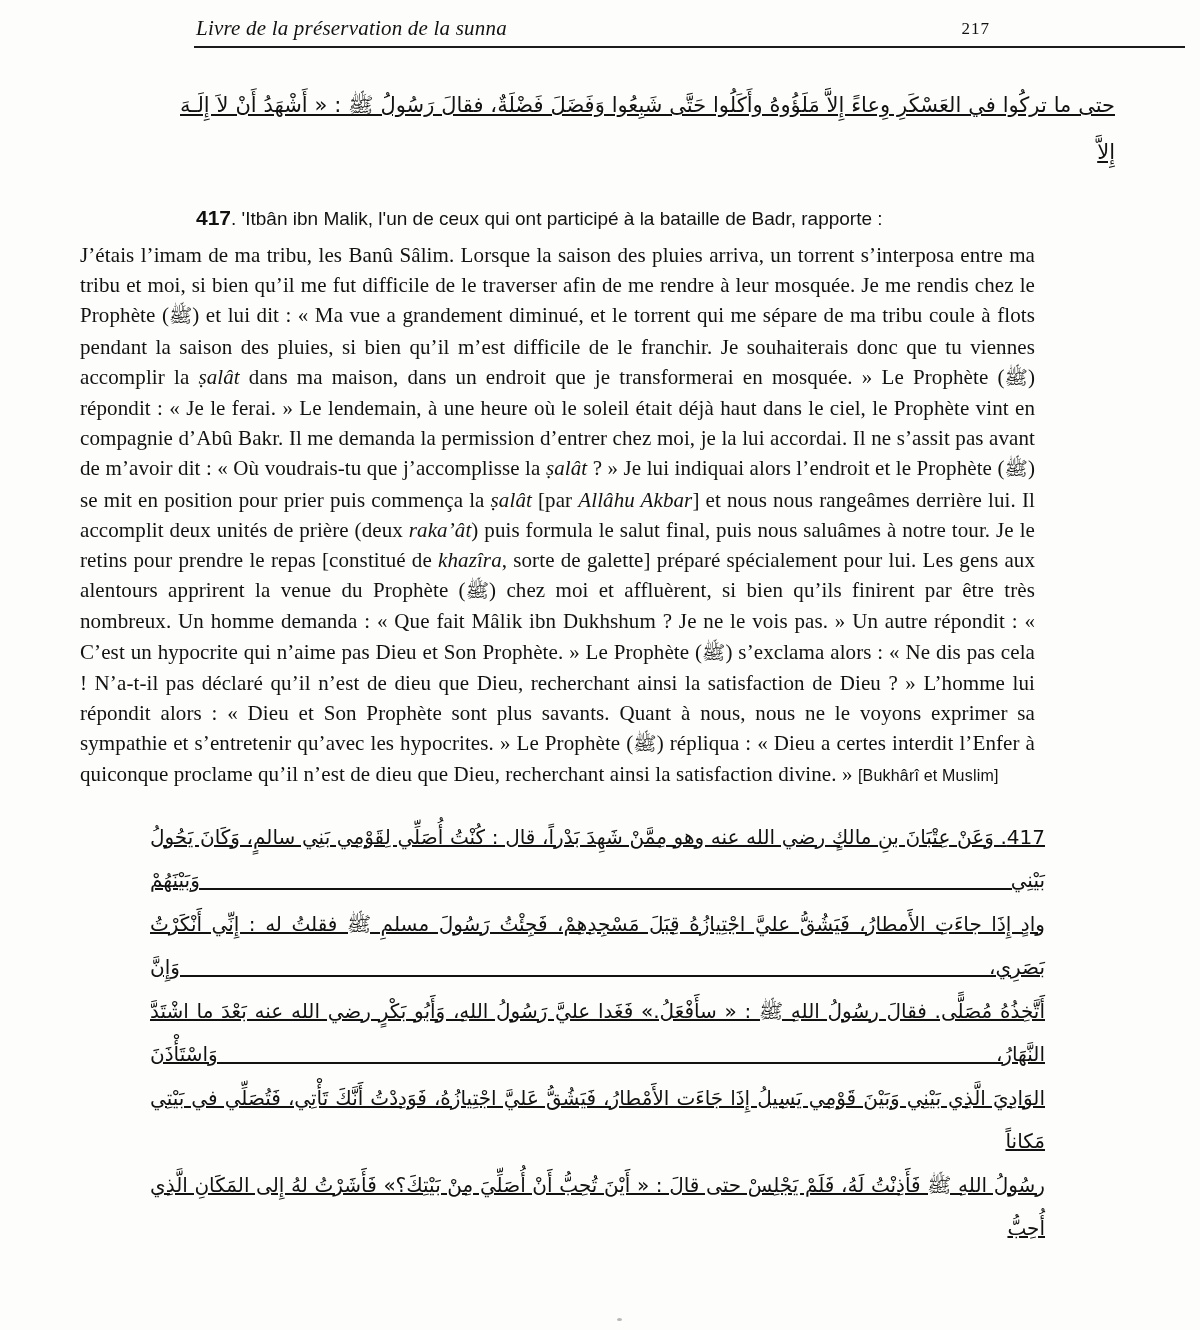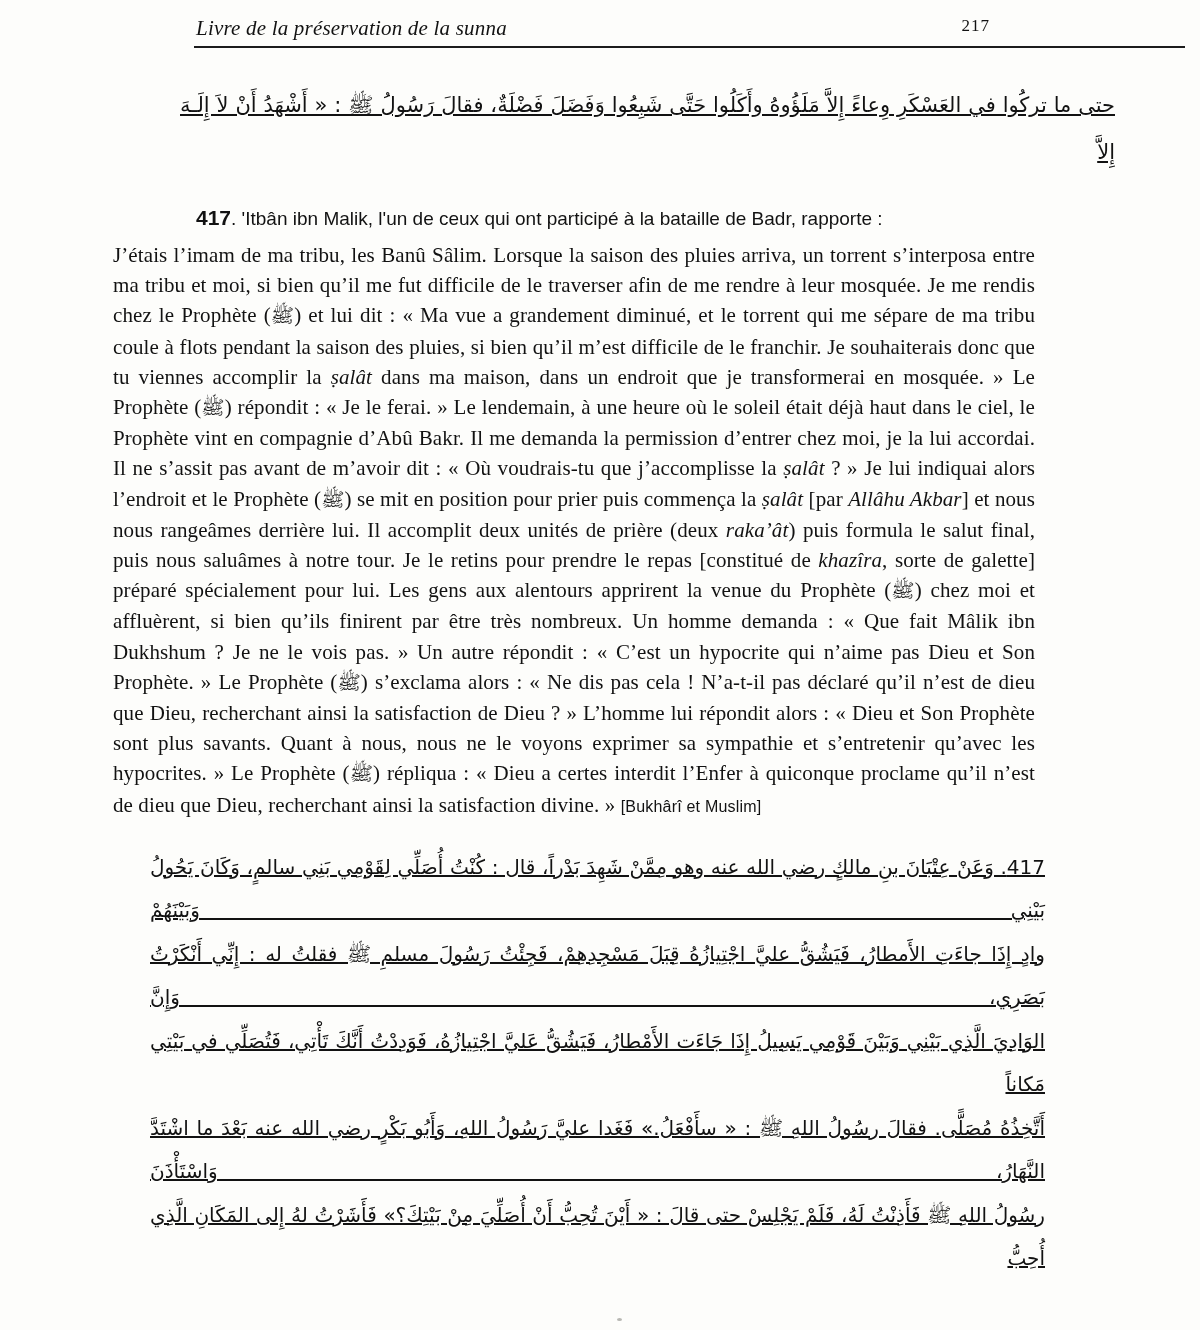--- a/index.html
+++ b/index.html
@@ -6,21 +6,21 @@
   .page {
     position:relative;
     width:1200px; height:1330px;
     margin:0 auto;
     background:#fdfdfb;
     color:#121212;
     overflow:hidden;
   }
   
   .pg-header {
-    display:flex; justify-content:space-between; align-items:flex-start;
+    display:flex; justify-content:space-between; align-items:center;
     margin:16px 210px 0 196px;
   }
   .book-title {
     font-family:"Liberation Serif", serif;
     font-style:italic;
     font-size:21px;
     letter-spacing:.2px;
   }
   .page-num {
     font-family:"Liberation Serif", serif;
@@ -52,21 +52,21 @@
   .ar-line-center { text-align:center; text-align-last:center; }
   
   .fr-heading {
     margin:30px 165px 0 196px;
     font-family:"Liberation Sans", sans-serif;
     font-size:19px;
     line-height:24px;
   }
   .fr-heading .num { font-weight:bold; font-size:21px;margin-top:44px; }
   .fr-para {
-    margin:9px 165px 0 113px;
+    margin:9px 165px 0 80px;
     font-family:"Liberation Serif", serif;
     font-size:21px;
     line-height:30.2px;
     text-align:justify;
     letter-spacing:.1px;
   }
   .fr-para .it { font-style:italic; }
   .fr-para .hon {
     font-family:"DejaVu Sans", sans-serif;
     font-size:92%;
@@ -100,20 +100,20 @@
 
   <div class="fr-heading">
     <span class="num">417</span><span>. 'Itbân ibn Malik, l'un de ceux qui ont participé à la bataille de Badr, rapporte :</span>
   </div>
 
   <div class="fr-para"><span>J’étais l’imam de ma tribu, les Banû Sâlim. Lorsque la saison des pluies arriva, un torrent s’interposa entre ma tribu et moi, si bien qu’il me fut difficile de le traverser afin de me rendre à leur mosquée. Je me rendis chez le Prophète (</span><span class="hon">ﷺ</span><span>) et lui dit : « Ma vue a grandement diminué, et le torrent qui me sépare de ma tribu coule à flots pendant la saison des pluies, si bien qu’il m’est difficile de le franchir. Je souhaiterais donc que tu viennes accomplir la </span><span class="it">ṣalât</span><span> dans ma maison, dans un endroit que je transformerai en mosquée. » Le Prophète (</span><span class="hon">ﷺ</span><span>) répondit : « Je le ferai. » Le lendemain, à une heure où le soleil était déjà haut dans le ciel, le Prophète vint en compagnie d’Abû Bakr. Il me demanda la permission d’entrer chez moi, je la lui accordai. Il ne s’assit pas avant de m’avoir dit : « Où voudrais-tu que j’accomplisse la </span><span class="it">ṣalât</span><span> ? » Je lui indiquai alors l’endroit et le Prophète (</span><span class="hon">ﷺ</span><span>) se mit en position pour prier puis commença la </span><span class="it">ṣalât</span><span> [par </span><span class="it">Allâhu Akbar</span><span>] et nous nous rangeâmes derrière lui. Il accomplit deux unités de prière (deux </span><span class="it">raka’ât</span><span>) puis formula le salut final, puis nous saluâmes à notre tour. Je le retins pour prendre le repas [constitué de </span><span class="it">khazîra</span><span>, sorte de galette] préparé spécialement pour lui. Les gens aux alentours apprirent la venue du Prophète (</span><span class="hon">ﷺ</span><span>) chez moi et affluèrent, si bien qu’ils finirent par être très nombreux. Un homme demanda : « Que fait Mâlik ibn Dukhshum ? Je ne le vois pas. » Un autre répondit : « C’est un hypocrite qui n’aime pas Dieu et Son Prophète. » Le Prophète (</span><span class="hon">ﷺ</span><span>) s’exclama alors : « Ne dis pas cela ! N’a-t-il pas déclaré qu’il n’est de dieu que Dieu, recherchant ainsi la satisfaction de Dieu ? » L’homme lui répondit alors : « Dieu et Son Prophète sont plus savants. Quant à nous, nous ne le voyons exprimer sa sympathie et s’entretenir qu’avec les hypocrites. » Le Prophète (</span><span class="hon">ﷺ</span><span>) répliqua : « Dieu a certes interdit l’Enfer à quiconque proclame qu’il n’est de dieu que Dieu, recherchant ainsi la satisfaction divine. » </span><span class="ref">[Bukhârî et Muslim]</span></div>
 
   <div class="ar ar-bottom">
     <div class="ar-line-just">417. وَعَنْ عِتْبَانَ بنِ مالكٍ رضي الله عنه وهو مِمَّنْ شَهِدَ بَدْراً، قال : كُنْتُ أُصَلِّي لِقَوْمِي بَنِي سالمٍ، وَكَانَ يَحُولُ بَيْنِي وَبَيْنَهُمْ</div>
     <div class="ar-line-just">وادٍ إِذَا جاءَتِ الأَمطارُ، فَيَشُقُّ عليَّ اجْتِيازُهُ قِبَلَ مَسْجِدِهِمْ، فَجِئْتُ رَسُولَ مسلمِ ﷺ فقلتُ له : إِنِّي أَنْكَرْتُ بَصَرِي، وَإِنَّ</div>
+    <div class="ar-line-just">أَتَّخِذُهُ مُصَلًّى. فقالَ رسُولُ اللهِ ﷺ : « سأَفْعَلُ.» فَغَدا عليَّ رَسُولُ اللهِ، وَأَبُو بَكْرٍ رضي الله عنه بَعْدَ ما اشْتَدَّ النَّهَارُ، وَاسْتَأْذَنَ</div>
     <div class="ar-line-just">الوَادِيَ الَّذِي بَيْنِي وَبَيْنَ قَوْمِي يَسِيلُ إِذَا جَاءَت الأَمْطارُ، فَيَشُقُّ عَليَّ اجْتِيازُهُ، فَوَدِدْتُ أَنَّكَ تَأْتِي، فَتُصَلِّي في بَيْتِي مَكاناً</div>
-    <div class="ar-line-just">أَتَّخِذُهُ مُصَلًّى. فقالَ رسُولُ اللهِ ﷺ : « سأَفْعَلُ.» فَغَدا عليَّ رَسُولُ اللهِ، وَأَبُو بَكْرٍ رضي الله عنه بَعْدَ ما اشْتَدَّ النَّهَارُ، وَاسْتَأْذَنَ</div>
     <div class="ar-line-just">رسُولُ اللهِ ﷺ فَأَذِنْتُ لَهُ، فَلَمْ يَجْلِسْ حتى قالَ : « أَيْنَ تُحِبُّ أَنْ أُصَلِّيَ مِنْ بَيْتِكَ؟» فَأَشَرْتُ لهُ إِلى المَكَانِ الَّذِي أُحِبُّ</div>
 
   </div>
 
   <div class="speck"></div>
 </div>
 
 </body></html>

